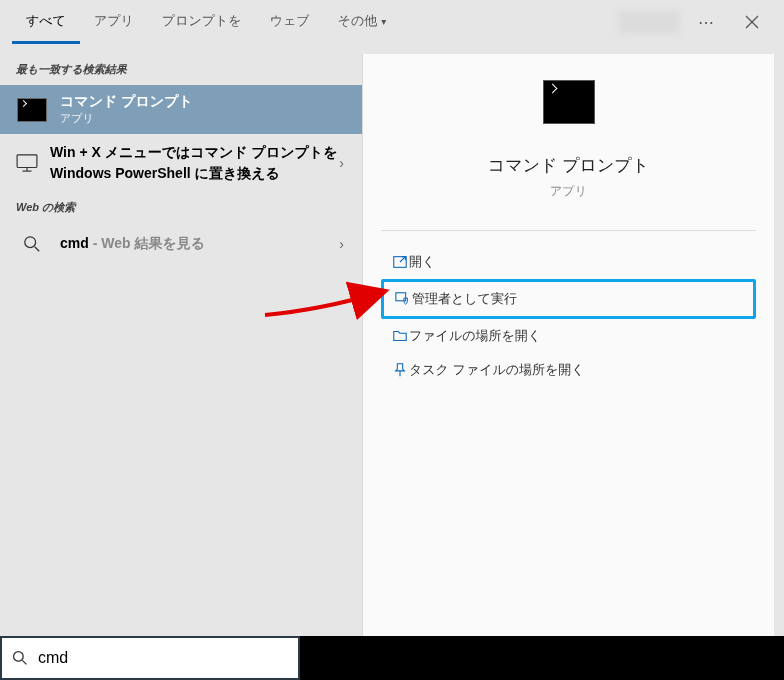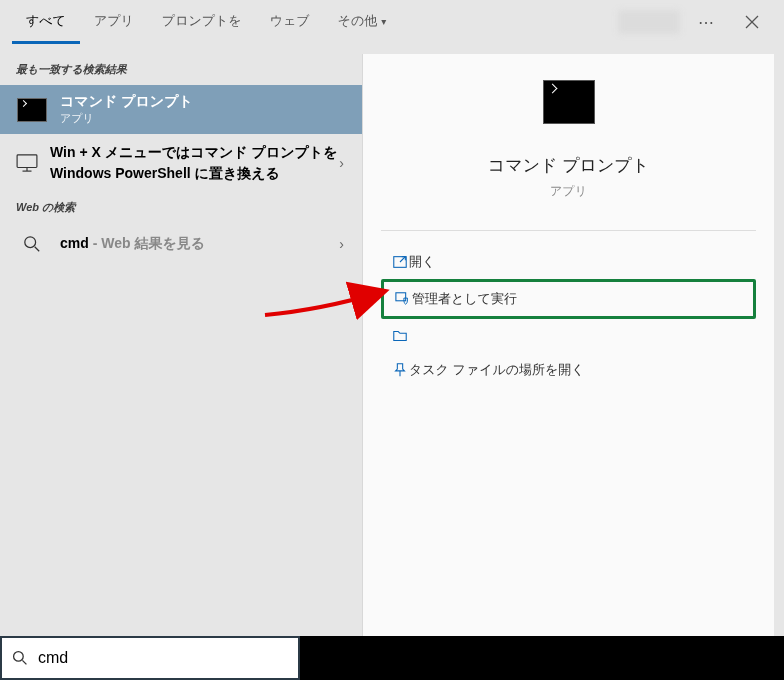--- a/index.html
+++ b/index.html
@@ -38,21 +38,21 @@
 .detail-icon-wrap { display: flex; justify-content: center; }
 .detail-icon { width: 52px; height: 44px; background: #000; border: 1px solid #555; position: relative; }
 .detail-icon::after { content: ""; position: absolute; top: 4px; left: 5px; width: 6px; height: 6px; border-bottom: 1.5px solid #fff; border-right: 1.5px solid #fff; transform: rotate(-45deg); }
 .detail-title { text-align: center; font-size: 17px; margin-top: 30px; color: #222; }
 .detail-sub { text-align: center; font-size: 12px; color: #888; margin-top: 6px; margin-bottom: 30px; }
 .divider { height: 1px; background: #ddd; margin: 0 18px 14px; }
 
 .actions { padding: 0 18px; }
 .action { display: flex; align-items: center; padding: 8px 10px; font-size: 13px; color: #333; cursor: pointer; }
 .action .aicon { width: 18px; height: 18px; color: #0a66b8; display: flex; align-items: center; justify-content: center; }
-.action.highlighted { border: 3px solid #15803d; border-radius: 2px; }
+.action.highlighted { border: 3px solid #0ea5e9; border-radius: 2px; }
 
 .arrow-annotation { position: absolute; top: 280px; left: 260px; width: 130px; height: 40px; z-index: 10; pointer-events: none; }
 
 .searchbar-area { position: absolute; bottom: 0; left: 0; right: 0; height: 44px; display: flex; }
 .searchbox { width: 300px; height: 44px; background: #fff; border: 2px solid #2b3a46; display: flex; align-items: center; padding: 0 10px; }
 .searchbox .sicon { width: 16px; height: 16px; margin-right: 10px; color: #333; }
 .searchbox input { border: none; outline: none; font-size: 16px; flex: 1; background: transparent; }
 .black-strip { flex: 1; background: #000; }
 @keyframes blink { 50% { opacity: 0; } }
 </style>
@@ -147,20 +147,21 @@
             </svg>
           </span>
         <span>管理者として実行</span>
       </div>
       <div class="action">
         <span class="aicon">
             <svg viewBox="0 0 18 18" width="16" height="16">
               <path d="M2 4 L7 4 L9 6 L16 6 L16 14 L2 14 Z" fill="none" stroke="currentColor" stroke-width="1.2"></path>
             </svg>
           </span>
+        <span>ファイルの場所を開く</span>
       </div>
       <div class="action">
         <span class="aicon">
             <svg viewBox="0 0 18 18" width="16" height="16">
               <path d="M6 2 L12 2 L12 8 L14 10 L4 10 L6 8 Z M9 10 L9 16" fill="none" stroke="currentColor" stroke-width="1.2"></path>
             </svg>
           </span>
         <span>タスク ファイルの場所を開く</span>
       </div>
     </div>

